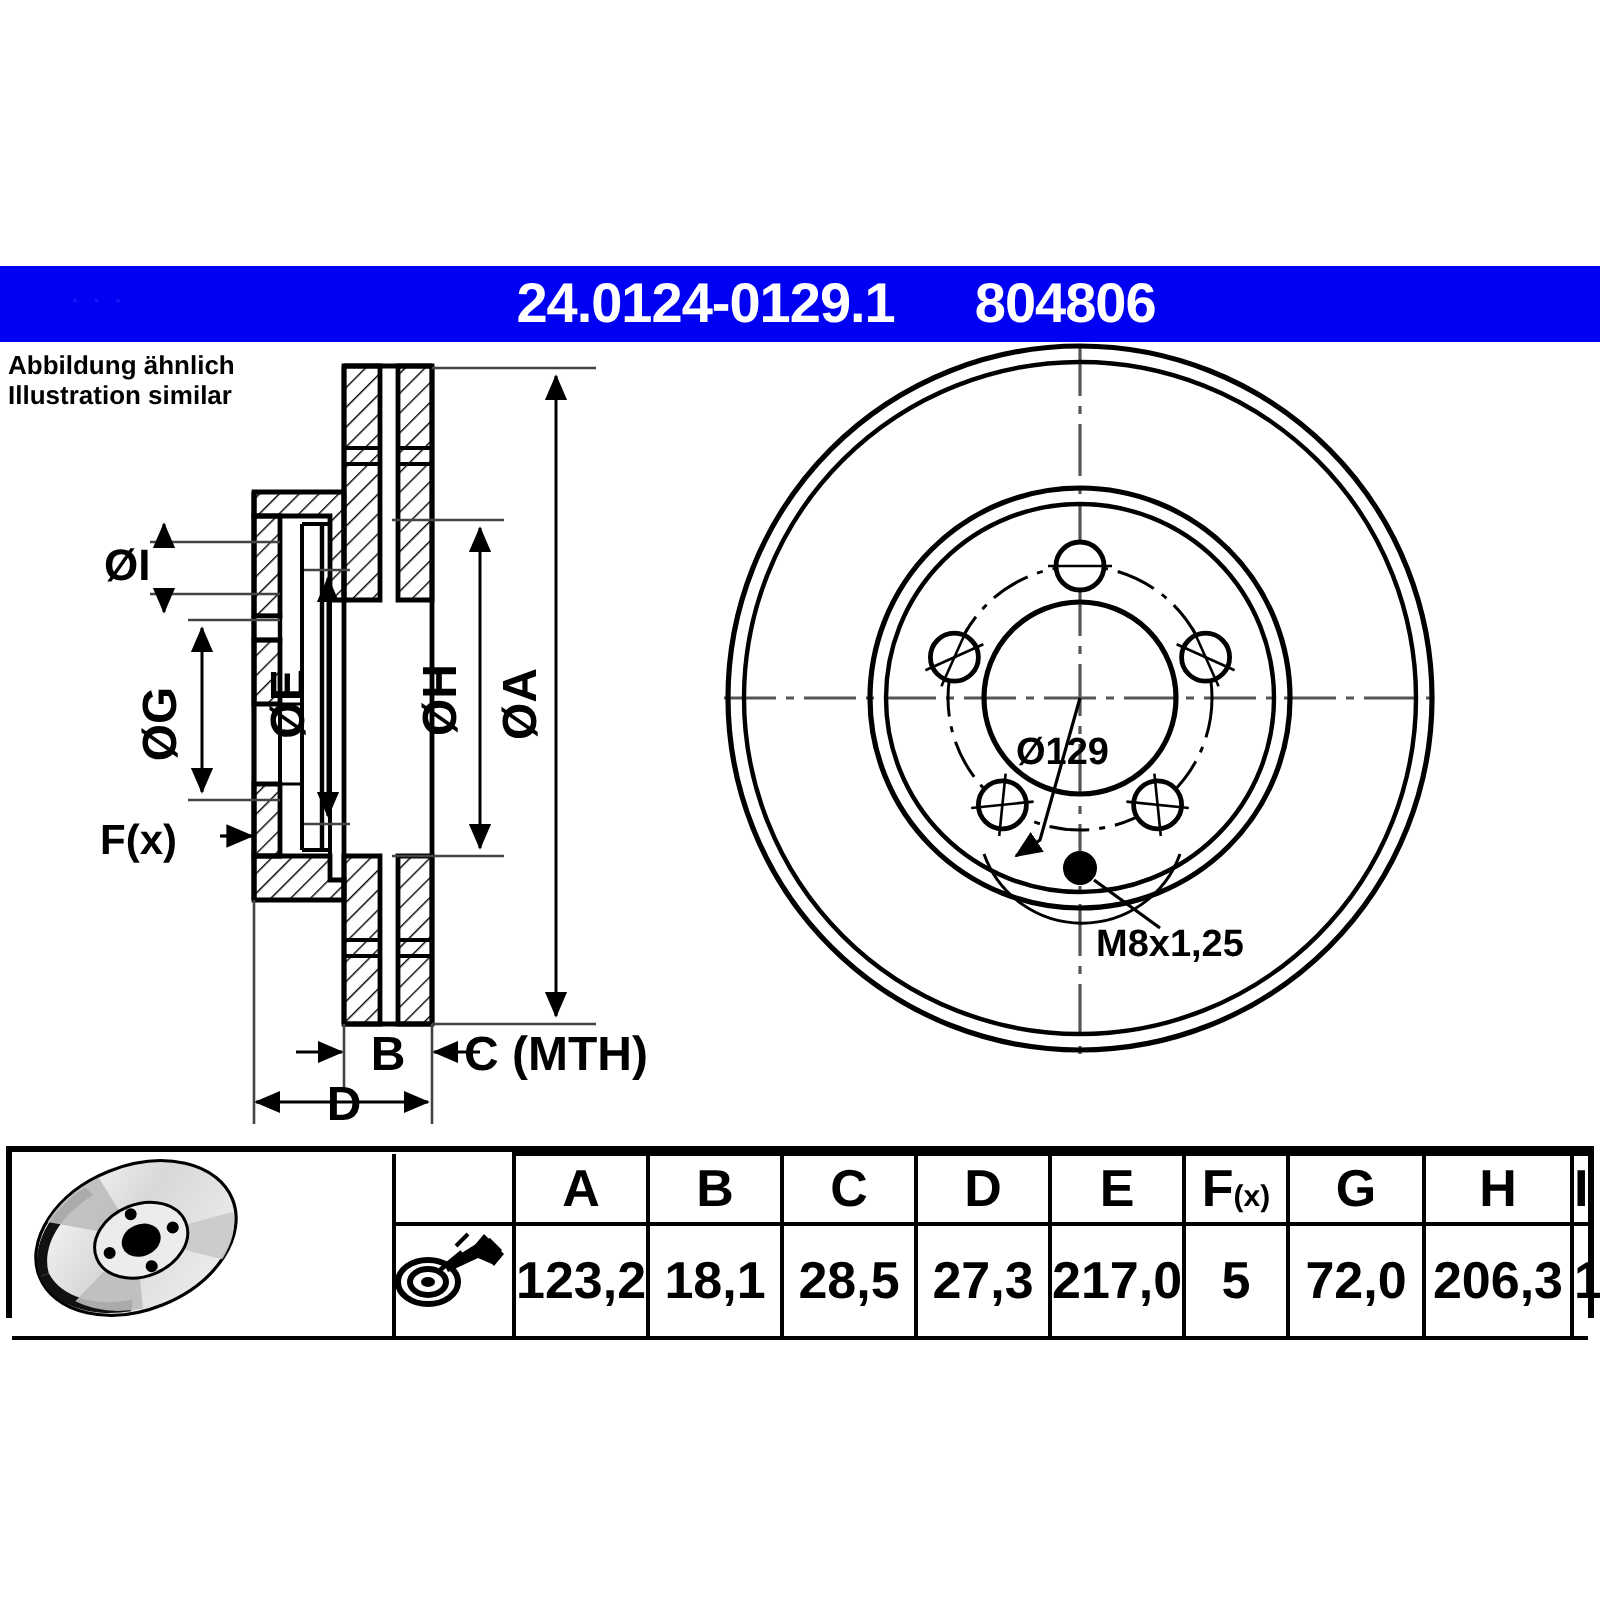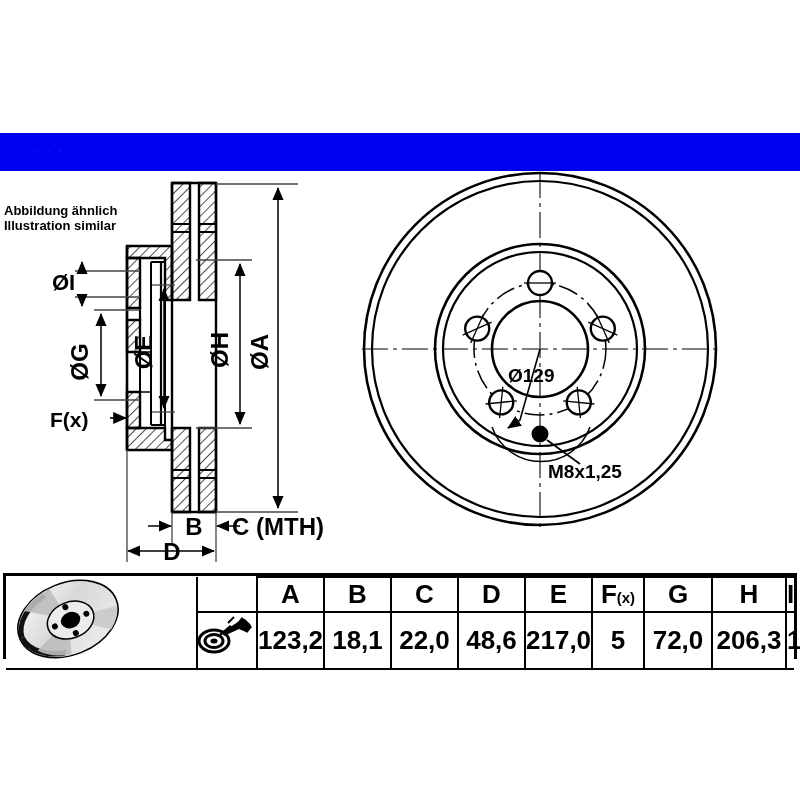--- a/index.html
+++ b/index.html
@@ -35,21 +35,20 @@
     background: #0000f2;
     display: flex;
     align-items: center;
     justify-content: center;
   }
   .banner-inner {
     display: flex;
     align-items: baseline;
     gap: 40px;
     transform: translateX(18px);
-    flex-direction: column;
   }
   .banner-text {
     color: #ffffff;
     font-family: "Liberation Sans", sans-serif;
     font-weight: bold;
     font-size: 28px;
     letter-spacing: -0.5px;
     line-height: 1;
     white-space: nowrap;
   }
@@ -72,21 +71,20 @@
   .illus-note {
     position: absolute;
     left: 4px;
     top: 175px;
     font-family: "Liberation Sans", sans-serif;
     font-weight: bold;
     font-size: 13px;
     line-height: 15px;
     color: #000;
     white-space: nowrap;
-    margin-top: 28px;
   }
 
   
   .draw-svg {
     position: absolute;
     left: 0;
     top: 0;
     width: 800px;
     height: 800px;
     pointer-events: none;
@@ -397,22 +395,22 @@
 
               <path d="M24,19 L40,9 L47,6 L53,12 L48,19 L41,16 L26,23 z" fill="#000"></path>
               <path d="M22,22 L33,13" stroke="#000" stroke-width="2.4" fill="none"></path>
               <path d="M30,10 L36,4" stroke="#000" stroke-width="2" fill="none"></path>
               <path d="M44,4 L54,14 L49,20 L39,10 z" fill="#000"></path>
             </svg>
           </div>
         </td>
         <td>123,2</td>
         <td>18,1</td>
-        <td>22,0</td>
-        <td>48,6</td>
+        <td>28,5</td>
+        <td>27,3</td>
         <td>217,0</td>
         <td>5</td>
         <td>72,0</td>
         <td>206,3</td>
         <td class="no-right">13,0</td>
       </tr>
     </tbody>
       </table>
   </div>
 

